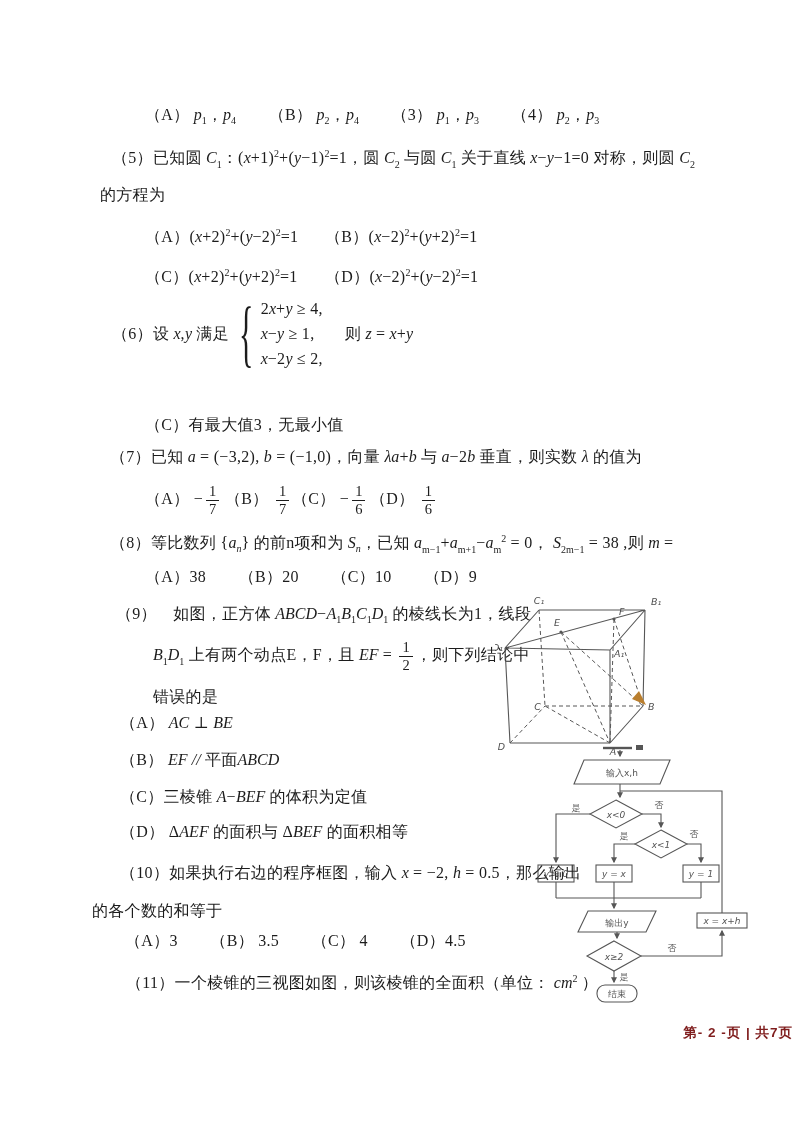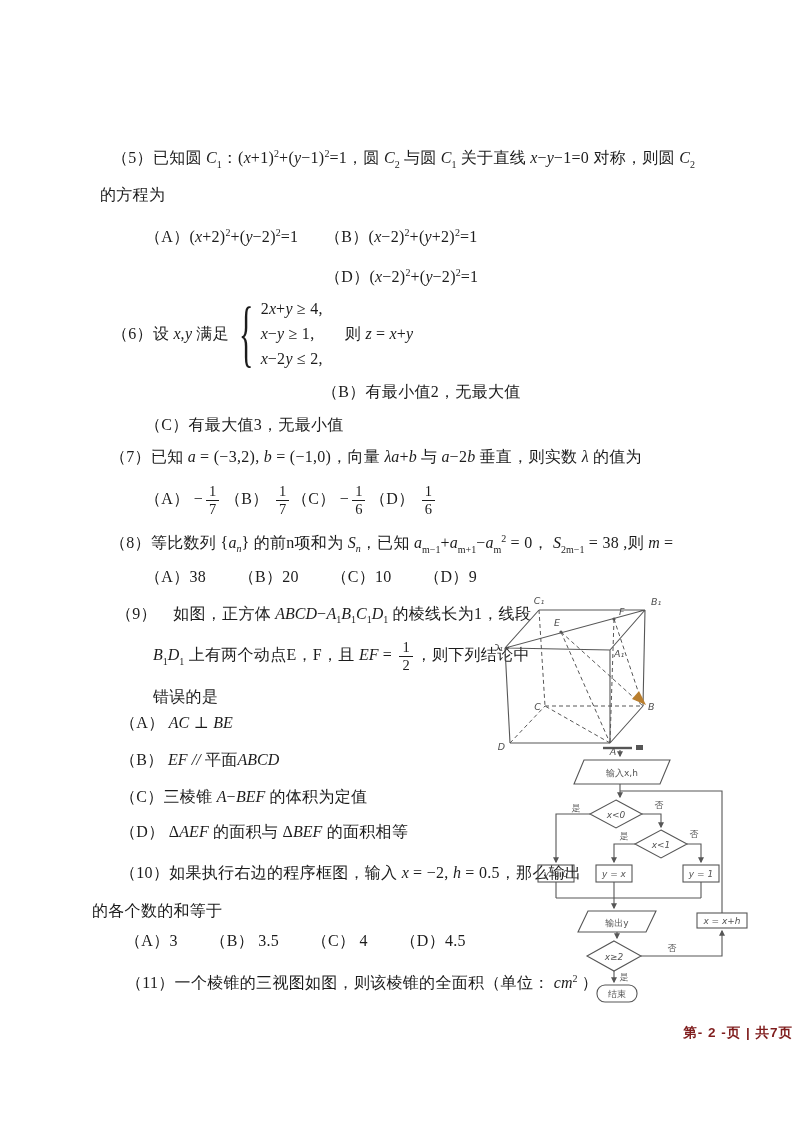--- a/index.html
+++ b/index.html
@@ -23,38 +23,39 @@
   .fc-text{font-size:9px;fill:#474747;}
   .fc-math{font-size:9px;font-style:italic;fill:#474747;}
   .footer{position:absolute;left:0;right:0;top:1024px;text-align:right;
           font:bold 13.5px "Liberation Sans",sans-serif;color:#7f1d1d;letter-spacing:1px;}
 </style>
 </head>
 <body>
 
 <div class="page">
 
+  <div class="line" style="left:145px;top:104px">（A） <i>p</i><sub>1</sub>，<i>p</i><sub>4</sub>　　（B） <i>p</i><sub>2</sub>，<i>p</i><sub>4</sub>　　（3） <i>p</i><sub>1</sub>，<i>p</i><sub>3</sub>　　（4） <i>p</i><sub>2</sub>，<i>p</i><sub>3</sub></div>
 
   <div class="line" style="left:112px;top:143px">（5）已知圆 <i>C</i><sub>1</sub>：(<i>x</i>+1)<sup>2</sup>+(<i>y</i>−1)<sup>2</sup>=1，圆 <i>C</i><sub>2</sub> 与圆 <i>C</i><sub>1</sub> 关于直线 <i>x</i>−<i>y</i>−1=0 对称，则圆 <i>C</i><sub>2</sub></div>
   <div class="line" style="left:100px;top:184px">的方程为</div>
   <div class="line" style="left:145px;top:222px">（A）(<i>x</i>+2)<sup>2</sup>+(<i>y</i>−2)<sup>2</sup>=1</div>
   <div class="line" style="left:325px;top:222px">（B）(<i>x</i>−2)<sup>2</sup>+(<i>y</i>+2)<sup>2</sup>=1</div>
+  <div class="line" style="left:145px;top:262px">（C）(<i>x</i>+2)<sup>2</sup>+(<i>y</i>+2)<sup>2</sup>=1</div>
   <div class="line" style="left:325px;top:262px">（D）(<i>x</i>−2)<sup>2</sup>+(<i>y</i>−2)<sup>2</sup>=1</div>
 
   <div class="q6 line" style="left:112px;top:296px">
     <span>（6）设 <i>x</i>,<i>y</i> 满足</span>
     <span class="brace">{</span>
     <div class="cons">
       <div>2<i>x</i>+<i>y</i> ≥ 4,</div>
       <div><i>x</i>−<i>y</i> ≥ 1,</div>
       <div><i>x</i>−2<i>y</i> ≤ 2,</div>
     </div>
     <span class="suffix">则 <i>z</i> = <i>x</i>+<i>y</i></span>
   </div>
-  <div class="line" style="left:322px;top:381px">（B）有最小值2，无最大值</div>
   <div class="line" style="left:145px;top:414px">（C）有最大值3，无最小值</div>
 
   <div class="line" style="left:110px;top:446px">（7）已知 <i>a</i> = (−3,2), <i>b</i> = (−1,0)，向量 <i>λa</i>+<i>b</i> 与 <i>a</i>−2<i>b</i> 垂直，则实数 <i>λ</i> 的值为</div>
   <div class="line" style="left:145px;top:484px">（A） −<span class="frac">
         <span>1</span>
         <span>7</span>
       </span></div>
   <div class="line" style="left:225px;top:484px">（B） <span class="frac">
         <span>1</span>
         <span>7</span>

